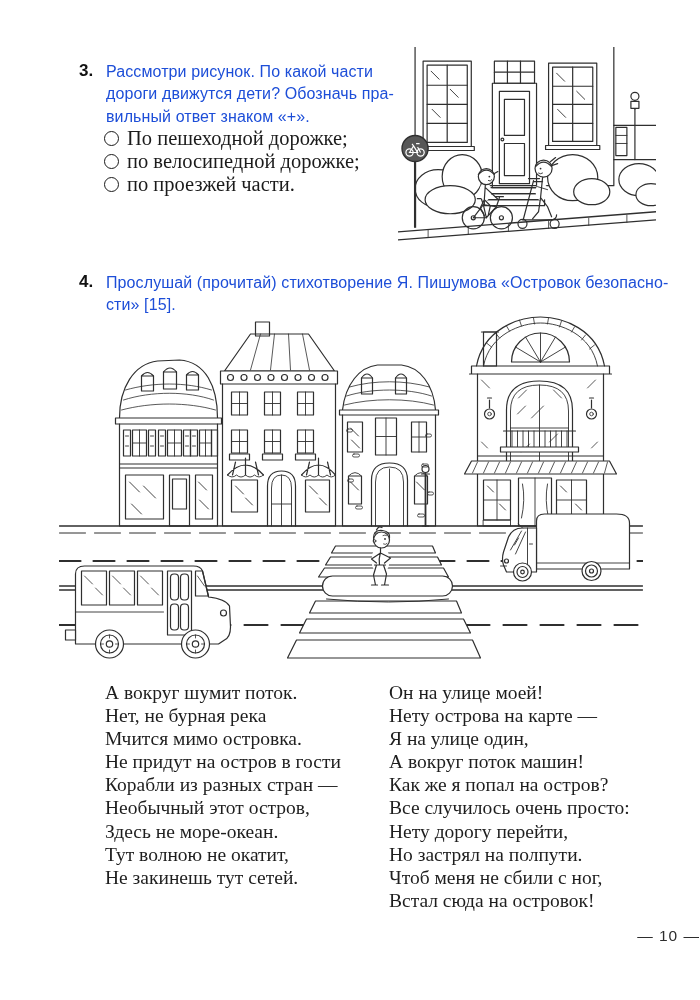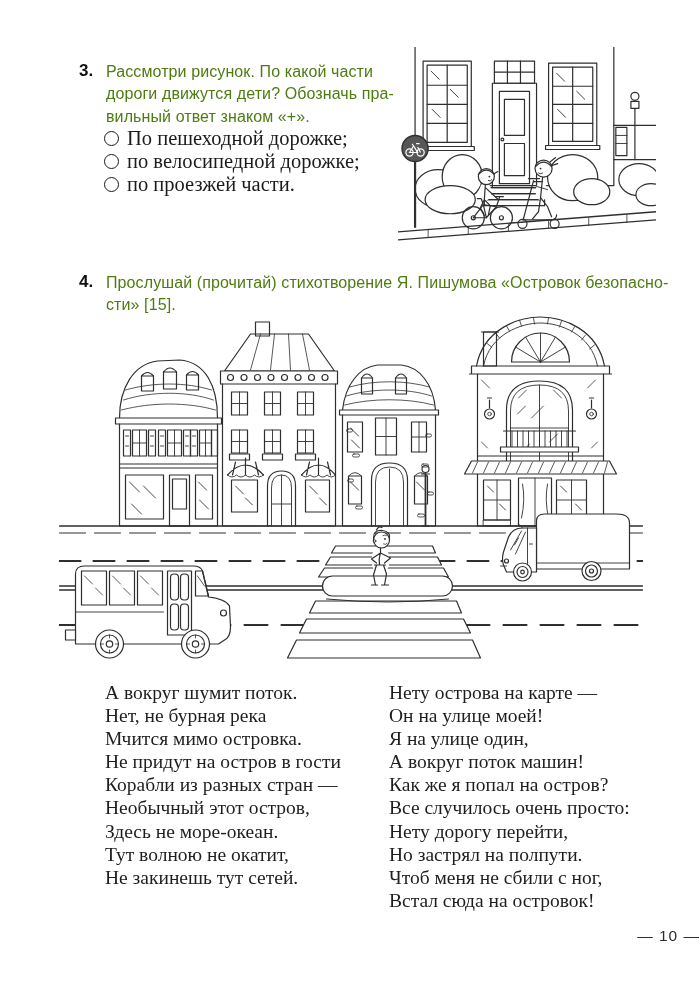--- a/index.html
+++ b/index.html
@@ -1,19 +1,19 @@
 <!DOCTYPE html>
 <html><head>
 <meta charset="utf-8">
 <style>
   html,body { margin:0; padding:0; background:#ffffff; }
   .page { position:relative; width:700px; height:1000px; background:#fff; overflow:hidden;
           font-family:"Liberation Sans", sans-serif; }
   .tasknum { position:absolute; font-weight:bold; font-size:17px; color:#121212; }
-  .qtext { position:absolute; font-size:16px; line-height:22.4px; color:#4d7c0f; letter-spacing:0.1px; }
+  .qtext { position:absolute; font-size:16px; line-height:22.4px; color:#1d4ed8; letter-spacing:0.1px; }
   .qtext div { white-space:nowrap; }
   .options { position:absolute; }
   .opt { display:flex; align-items:flex-start; font-family:"Liberation Serif","DejaVu Serif",serif;
          font-size:20.5px; line-height:22.8px; color:#1b1b1b; height:22.8px; white-space:nowrap; }
   .opt .circle { width:13px; height:13px; border:1.8px solid #1b1b1b; border-radius:50%;
                  margin:4px 8px 0 0; flex:none; background:#fff; }
   .poem { position:absolute; font-family:"Liberation Serif","DejaVu Serif",serif;
           font-size:19.5px; line-height:23.1px; color:#1e1e1e; }
   .poem div { white-space:nowrap; }
   .pageno { position:absolute; left:0; right:0; top:927px; text-align:right;
@@ -397,22 +397,22 @@
     <div>Нет, не бурная река</div>
     <div>Мчится мимо островка.</div>
     <div>Не придут на остров в гости</div>
     <div>Корабли из разных стран —</div>
     <div>Необычный этот остров,</div>
     <div>Здесь не море-океан.</div>
     <div>Тут волною не окатит,</div>
     <div>Не закинешь тут сетей.</div>
   </div>
   <div class="poem" style="left:389px; top:681px;">
+    <div>Он на улице моей!</div>
     <div>Нету острова на карте —</div>
-    <div>Он на улице моей!</div>
     <div>Я на улице один,</div>
     <div>А вокруг поток машин!</div>
     <div>Как же я попал на остров?</div>
     <div>Все случилось очень просто:</div>
     <div>Нету дорогу перейти,</div>
     <div>Но застрял на полпути.</div>
     <div>Чтоб меня не сбили с ног,</div>
     <div>Встал сюда на островок!</div>
   </div>
 

